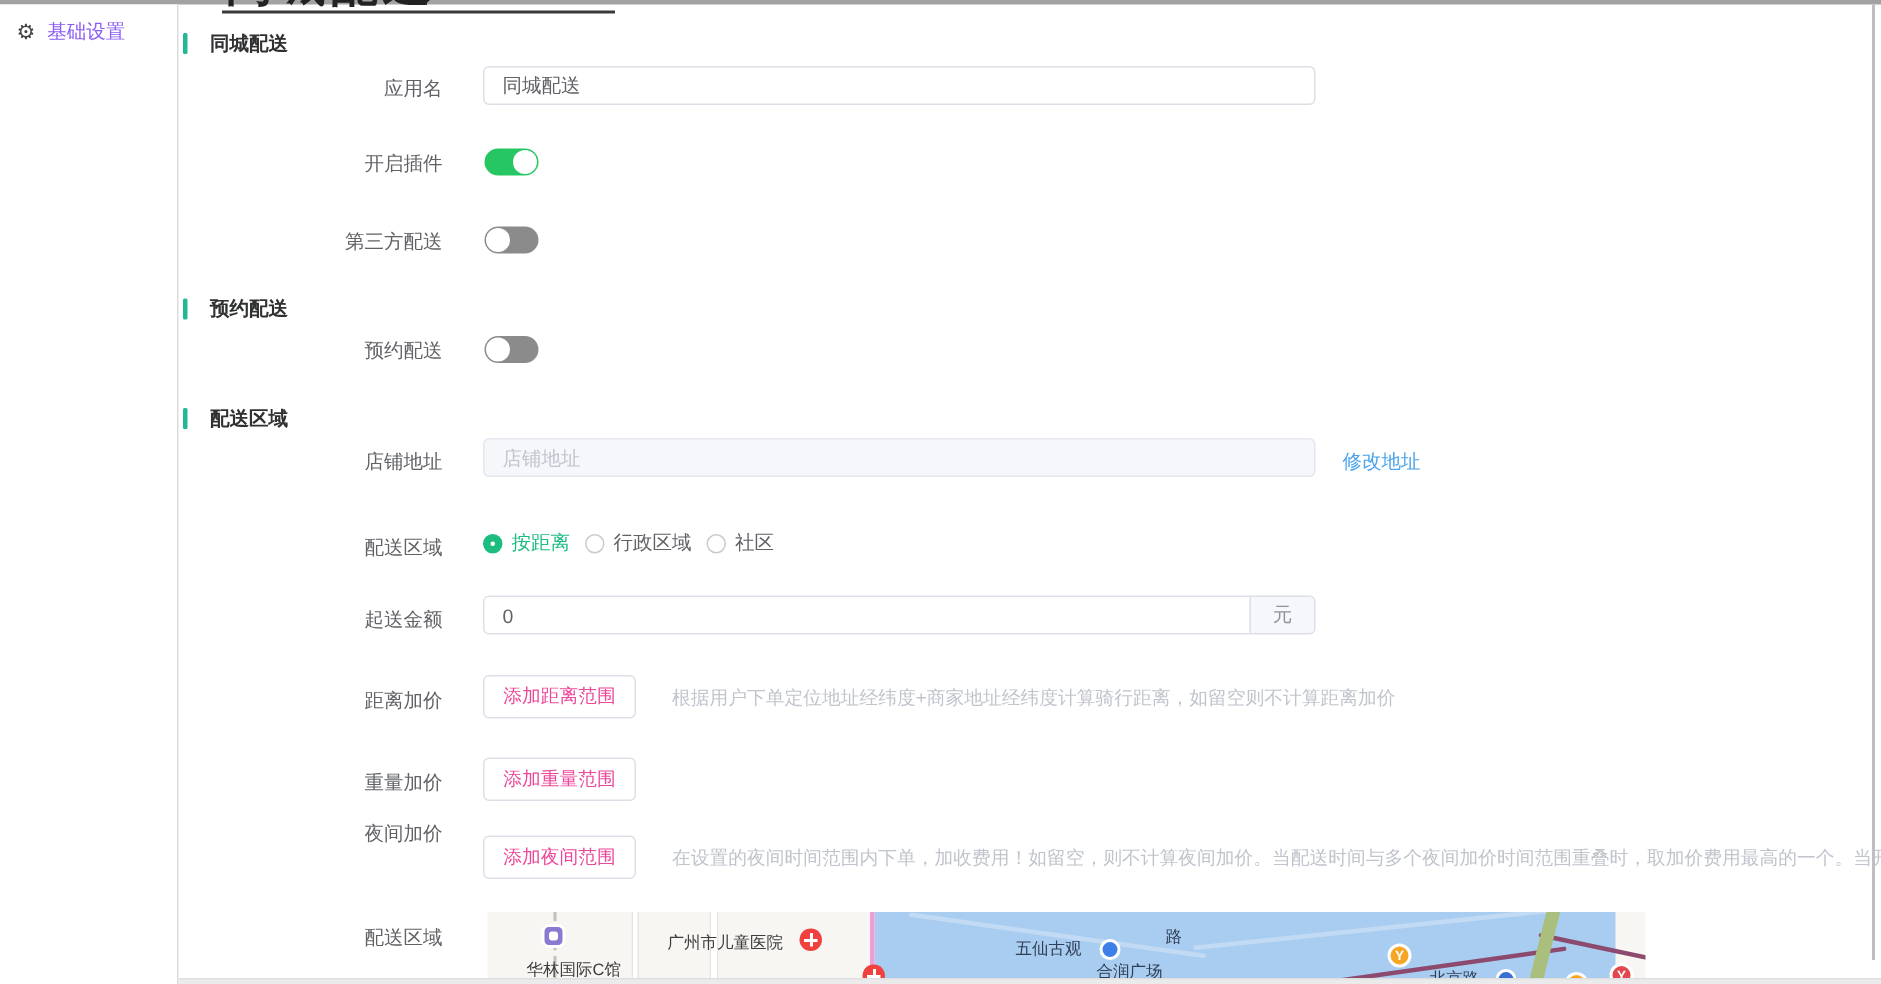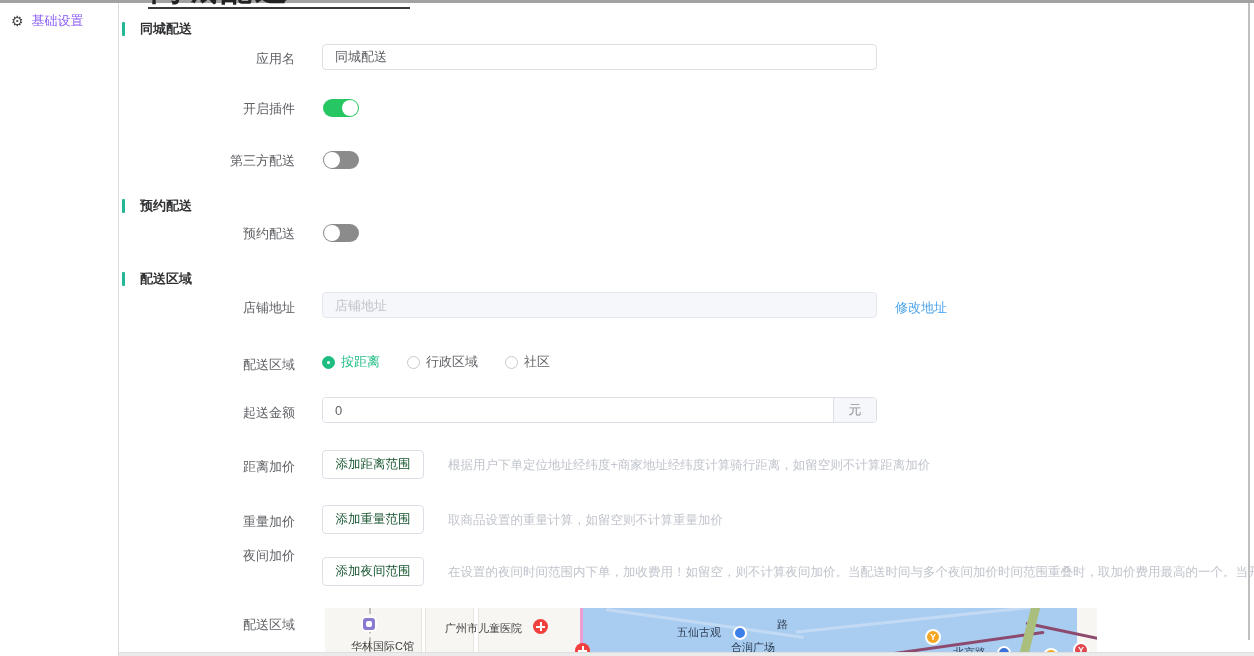--- a/index.html
+++ b/index.html
@@ -28,31 +28,31 @@
   .inp-group{position:absolute;left:203px;width:555px;height:26px;border:1px solid #dcfe6;border:1px solid #dcdfe6;border-radius:4px;box-sizing:border-box;display:flex;overflow:hidden;background:#fff;}
   .inp-group input{flex:1;border:none;outline:none;font-size:13px;color:#606266;padding:0 12px;font-family:inherit;background:#fff;}
   .inp-group .append{width:42px;background:#f5f7fa;border-left:1px solid #dcdfe6;color:#909399;font-size:13px;display:flex;align-items:center;justify-content:center;}
   .toggle{position:absolute;left:204px;width:36px;height:18px;border-radius:9px;cursor:pointer;}
   .toggle.on{background:#26c762;}
   .toggle.off{background:#8b8b8b;}
   .toggle .knob{position:absolute;top:1px;width:16px;height:16px;border-radius:50%;background:#fff;}
   .toggle.on .knob{right:1px;}
   .toggle.off .knob{left:1px;}
   .link{position:absolute;font-size:13px;color:#4aa3ec;cursor:pointer;text-decoration:none;white-space:nowrap;}
-  .radio-row{position:absolute;left:203px;display:flex;gap:27px;align-items:center;}
+  .radio-row{position:absolute;left:203px;display:flex;gap:10px;align-items:center;}
   .radio{display:flex;align-items:center;gap:6px;cursor:pointer;}
   .radio .dot{width:13px;height:13px;border-radius:50%;box-sizing:border-box;}
   .radio.checked .dot{background:#1dbd82;border:1px solid #1dbd82;position:relative;}
   .radio.checked .dot::after{content:"";position:absolute;left:4px;top:4px;width:3px;height:3px;border-radius:50%;background:#fff;}
   .radio.unchecked .dot{background:#fff;border:1px solid #c8cace;}
   .radio .r-label{font-size:13px;}
   .radio.checked .r-label{color:#1dbd82;}
   .radio.unchecked .r-label{color:#606266;}
   .btn{position:absolute;left:203px;width:102px;height:29px;border:1px solid #dcdfe6;border-radius:4px;background:#fff;
-       font-size:12.5px;color:#14532d;cursor:pointer;font-family:inherit;}
+       font-size:12.5px;color:#ec4899;cursor:pointer;font-family:inherit;}
   .hint{position:absolute;left:329px;font-size:12.5px;color:#c0c4cc;white-space:nowrap;overflow:hidden;right:0;}
   
   .map{position:absolute;left:206px;top:608px;width:772px;height:45px;background:#f8f6f2;overflow:hidden;}
   .map .street-v{position:absolute;background:#ffffff;border-left:1px solid #e9e4dd;border-right:1px solid #e9e4dd;}
   .map .dashed-v{position:absolute;left:44px;top:0;height:45px;border-left:2px dashed #c4c0ba;}
   .map .blue-zone{position:absolute;left:258px;top:0;width:494px;height:45px;background:#a9cdf0;}
   .map .pink-line{position:absolute;left:255px;top:0;width:3px;height:45px;background:#ef9ed3;}
   .map .blue-road{position:absolute;height:3px;background:#c3daf4;border-radius:2px;}
   .map .green-road{position:absolute;width:9px;height:60px;background:#aabf7e;border-radius:6px;}
   .map .purple-road{position:absolute;height:3px;background:#8c4a6e;border-radius:2px;}
@@ -143,21 +143,20 @@
     <input type="text" value="0" style="">
     <span class="append">元</span>
   </div>
 
   <div class="lbl" style="top:458px;">距离加价</div>
   <button class="btn" style="top:450px;">添加距离范围</button>
   <div class="hint" style="top:457px;">根据用户下单定位地址经纬度+商家地址经纬度计算骑行距离，如留空则不计算距离加价</div>
 
   <div class="lbl" style="top:513px;">重量加价</div>
   <button class="btn" style="top:505px;">添加重量范围</button>
-  <div class="hint" style="top:512px;">取商品设置的重量计算，如留空则不计算重量加价</div>
 
   <div class="lbl" style="top:547px;">夜间加价</div>
   <button class="btn" style="top:557px;">添加夜间范围</button>
   <div class="hint" style="top:564px;">在设置的夜间时间范围内下单，加收费用！如留空，则不计算夜间加价。当配送时间与多个夜间加价时间范围重叠时，取加价费用最高的一个。当开启预约时间且细分时间设置为天时，夜间加</div>
 
   <div class="lbl" style="top:616px;">配送区域</div>
 
   <div class="map">
     <div class="street-v" style="left:148px;top:0;width:4px;height:45px;"></div>
     <div class="street-v" style="left:96px;top:0;width:3px;height:45px;"></div>

